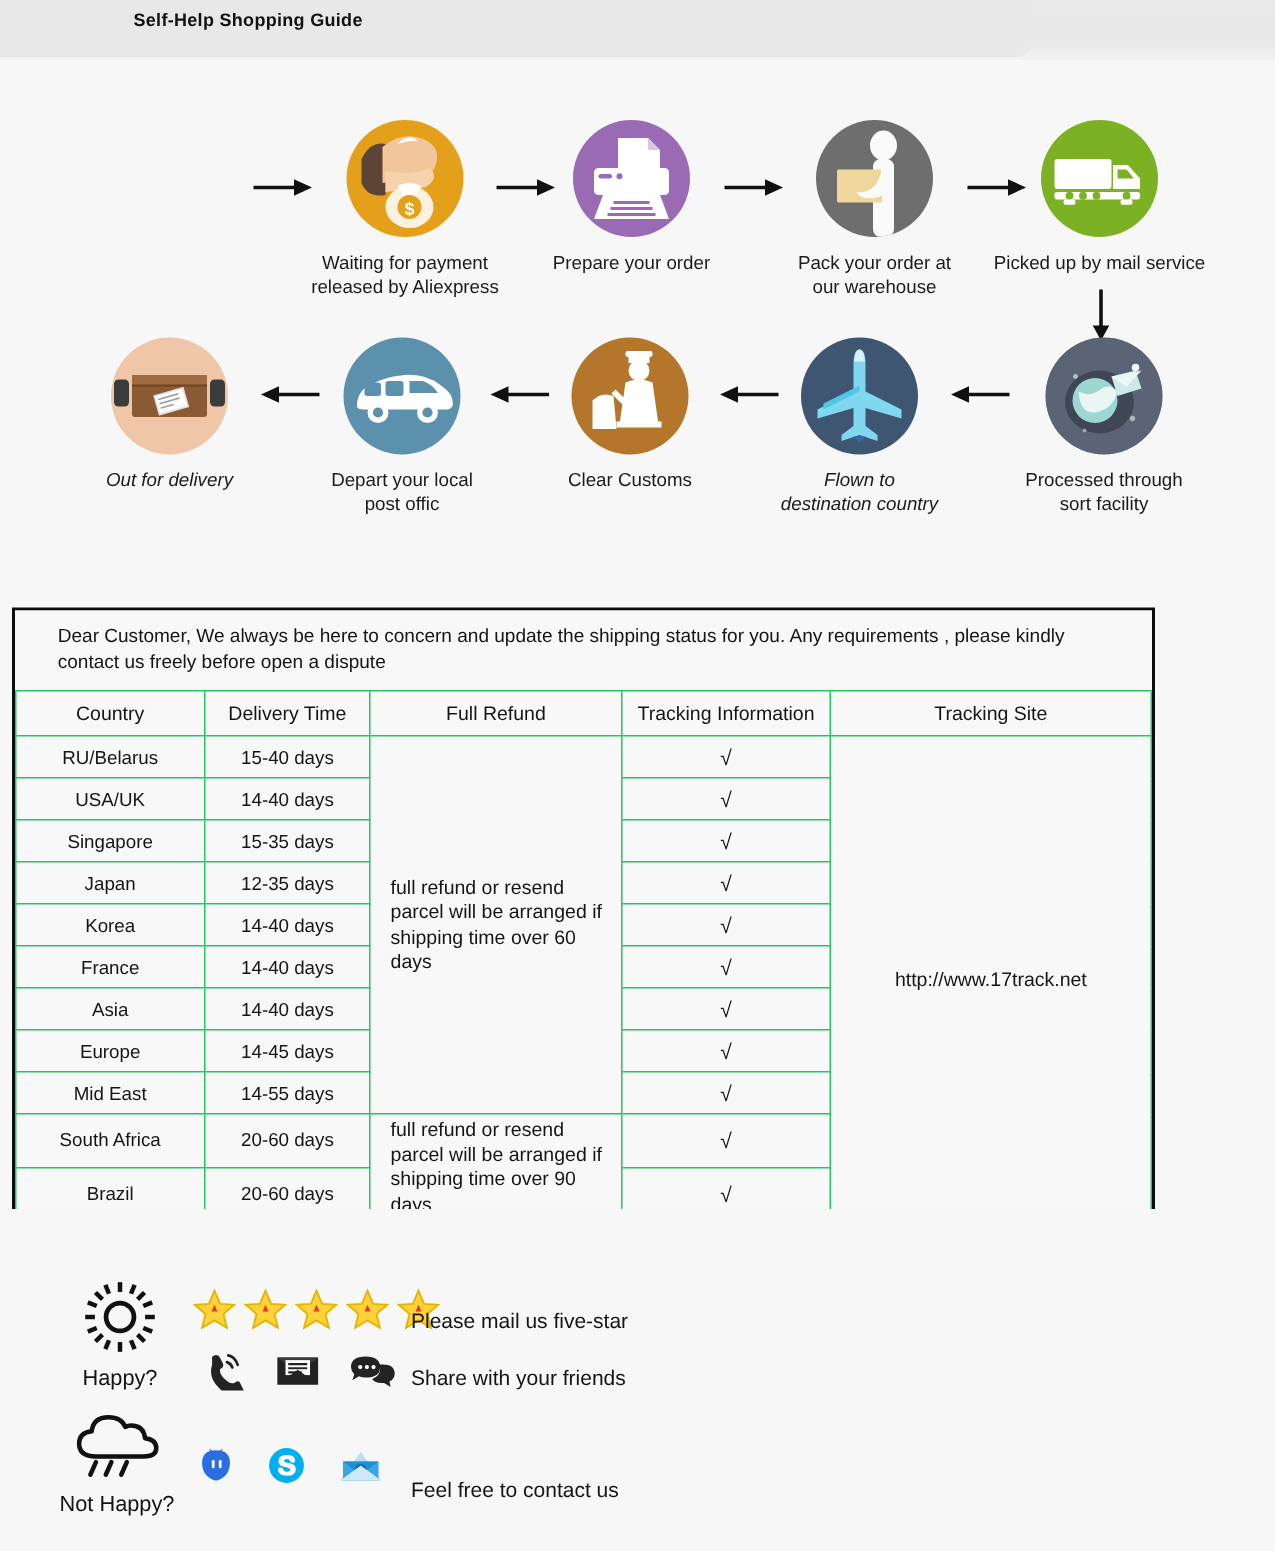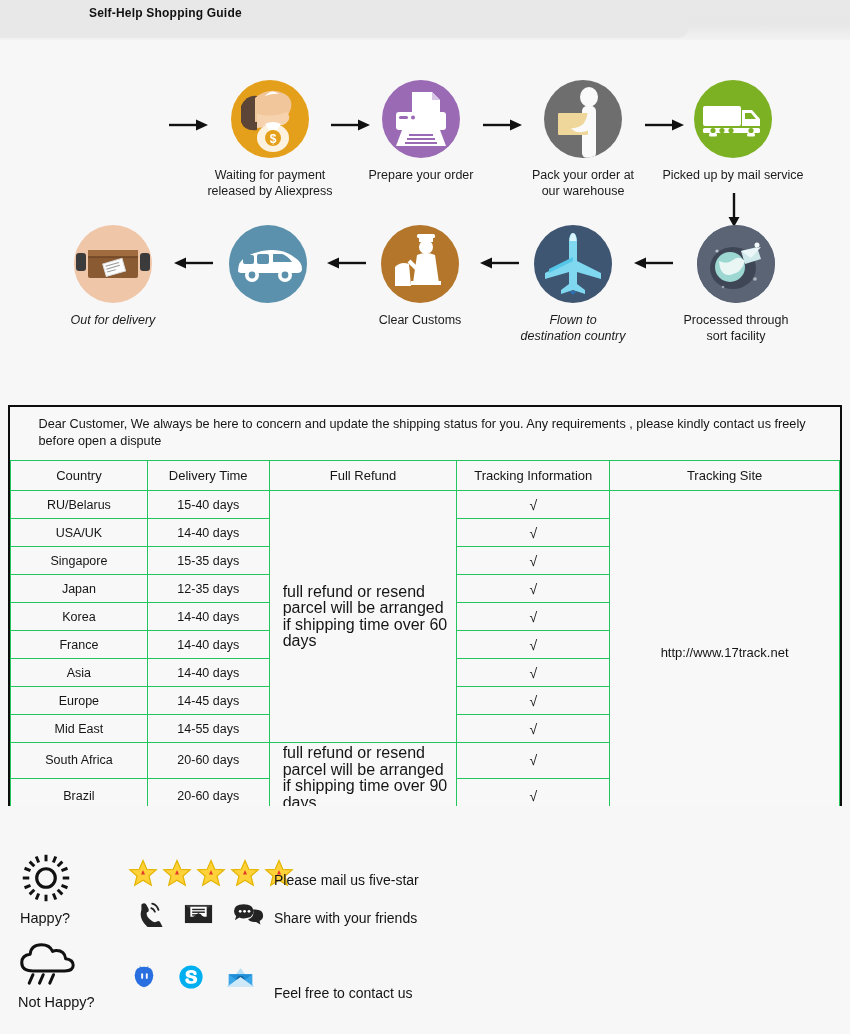--- a/index.html
+++ b/index.html
@@ -73,21 +73,21 @@
   .arrow {
     position: absolute;
     width: 42px; height: 14px;
   }
   .arrow svg { display: block; }
 
   
   .table-wrap {
     position: absolute;
     left: 8px; top: 405px;
-    width: 834px;
+    width: 762px;
     border: 2px solid #0d0d0d;
     background: #f8f8f8;
   }
   table.ship {
     width: 100%;
     border-collapse: collapse;
     font-size: 12.5px;
     color: #151515;
     background: #f8f8f8;
   }
@@ -105,21 +105,21 @@
     border-left: none !important;
     border-right: none !important;
     border-top: none !important;
   }
   .hdr td { height: 30px; font-size: 13px; }
   .ship tbody tr.body-row td { height: 28px; }
   .refund-cell {
     text-align: left !important;
     padding-left: 13px !important;
     line-height: 16.5px;
-    font-size: 16px;
+    font-size: 13px;
     vertical-align: middle;
     margin-left: 36px;
   }
   .check { font-size: 14px; }
   .site-cell { font-size: 13px; }
 
   
   .c-country { width: 137px; }
   .c-delivery { width: 122px; }
   .c-refund { width: 188px; }
@@ -129,21 +129,21 @@
   
   .footer {
     position: absolute;
     left: 0; top: 806px;
     width: 850px; height: 228px;
     background: #f7f7f7;
   }
   .mood {
     position: absolute;
     width: 120px;
-    text-align: left;
+    text-align: center;
   }
   .mood-label {
     font-size: 14.5px;
     margin-top: 2px;
     color: #141414;
   }
   .stars {
     position: absolute;
     left: 128px; top: 858px;
     display: flex;
@@ -305,20 +305,22 @@
           <path d="M9 46 q0 -10 8 -14 q10 -6 24 -7 q14 -1 24 7 q8 5 8 12 q0 4 -5 4 h-54 q-5 0 -5 -2z" fill="#fff"></path>
           <rect x="14" y="30" width="11" height="9" rx="2" fill="#5b91ad"></rect>
           <rect x="28" y="29" width="12" height="10" rx="2" fill="#5b91ad"></rect>
           <path d="M44 29 h9 q6 2 10 8 h-19z" fill="#5b91ad"></path>
           <circle cx="23" cy="50" r="7" fill="#fff"></circle>
           <circle cx="23" cy="50" r="3.4" fill="#5b91ad"></circle>
           <circle cx="56" cy="50" r="7" fill="#fff"></circle>
           <circle cx="56" cy="50" r="3.4" fill="#5b91ad"></circle>
         </svg>
       </div>
+      <div class="node-label">Depart your local
+post offic</div>
     </div>
 
     <div class="arrow" style="left:325px; top:216px;">
       <svg viewBox="0 0 42 14" width="42" height="14">
           <path d="M41 7 h-29" stroke="#111" stroke-width="2.4" fill="none"></path>
           <path d="M14 1.5 L2 7 L14 12.5z" fill="#111"></path>
         </svg>
     </div>
 
     <div class="node" style="left:340px; top:185px;">

